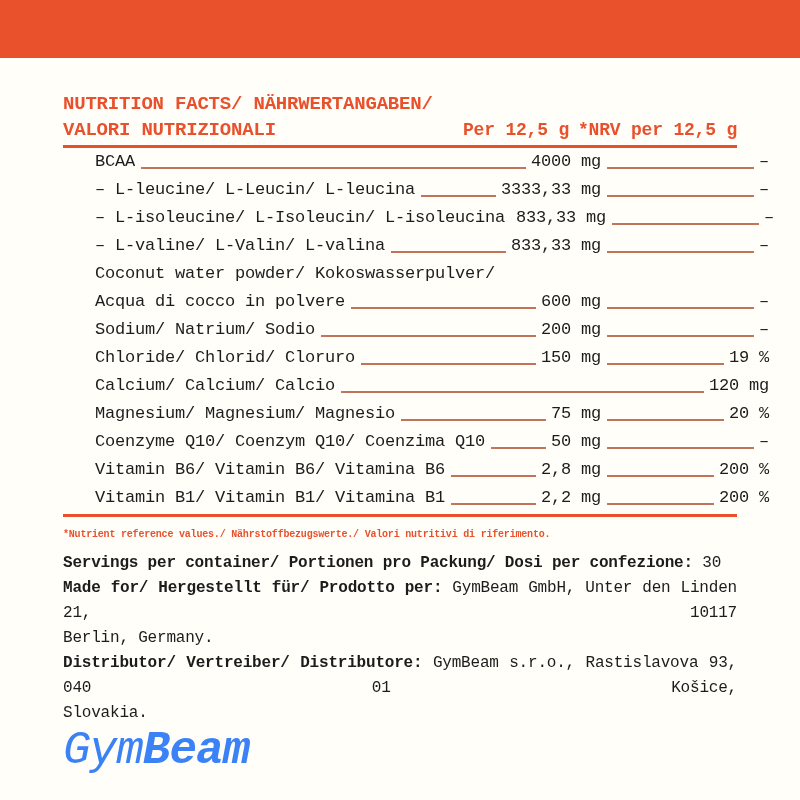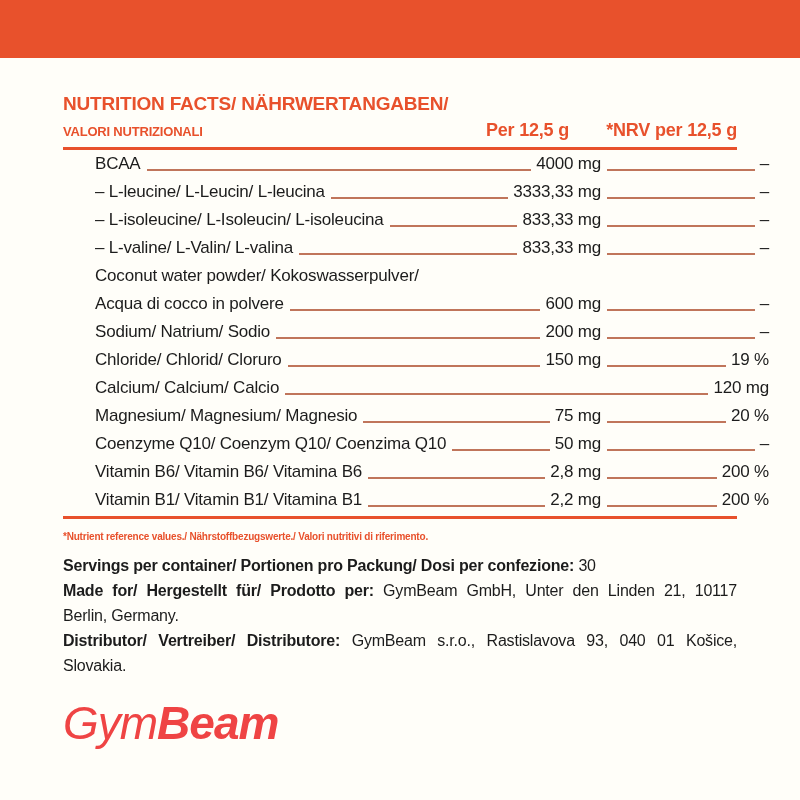--- a/index.html
+++ b/index.html
@@ -7,34 +7,34 @@
     width:800px;height:800px;
     background:var(--bg,#FFFEF9);
     font-family:"Liberation Sans",sans-serif;
     color:#1C1C1C;
     overflow:hidden;
   }
   .banner{
     width:800px;height:58px;
     background:var(--accent,#E8512C);
   }
-  .content{margin:0 63px;width:674px;}
+  .content{margin:0 63px;width:674px;font-family:Liberation Mono, monospace;}
 
   
   .nf-title{
     margin-top:33px;
     color:var(--accent,#E8512C);
     font-weight:bold;font-size:19px;line-height:26px;
     letter-spacing:-0.2px;white-space:nowrap;
   }
   .titlerow{
     display:flex;align-items:baseline;line-height:26px;
   }
   .titlerow .t2{
-    color:var(--accent,#E8512C);font-weight:bold;font-size:13px;
+    color:var(--accent,#E8512C);font-weight:bold;font-size:19px;
     letter-spacing:-0.2px;white-space:nowrap;flex:none;
   }
   .titlerow .spacer{flex:1;}
   .colhead{
     color:var(--accent,#E8512C);font-weight:bold;font-size:18px;
     letter-spacing:-0.2px;white-space:nowrap;flex:none;
   }
   .nrvhead{width:168px;text-align:right;flex:none;}
 
   .rule{
@@ -66,23 +66,22 @@
     color:var(--accent,#E8512C);
     font-weight:bold;font-size:10px;line-height:20px;
     letter-spacing:-0.2px;
   }
   .footer{margin-top:6px;font-size:16px;line-height:25px;letter-spacing:-0.2px;}
   .fline b{font-weight:bold;margin-top:20px;}
   .just{text-align:justify;text-align-last:justify;}
 
   
   .logo{
-    margin-top:20px;
     font-style:italic;font-size:46px;line-height:50px;
-    letter-spacing:-1px;color:#ef4444;white-space:nowrap;
+    letter-spacing:-1px;color:#3b82f6;white-space:nowrap;
   }
   .logo-gym{font-weight:normal;}
   .logo-beam{font-weight:bold;}
 </style>
 </head>
 <body>
 
 <div>
   <div class="banner"></div>
 

